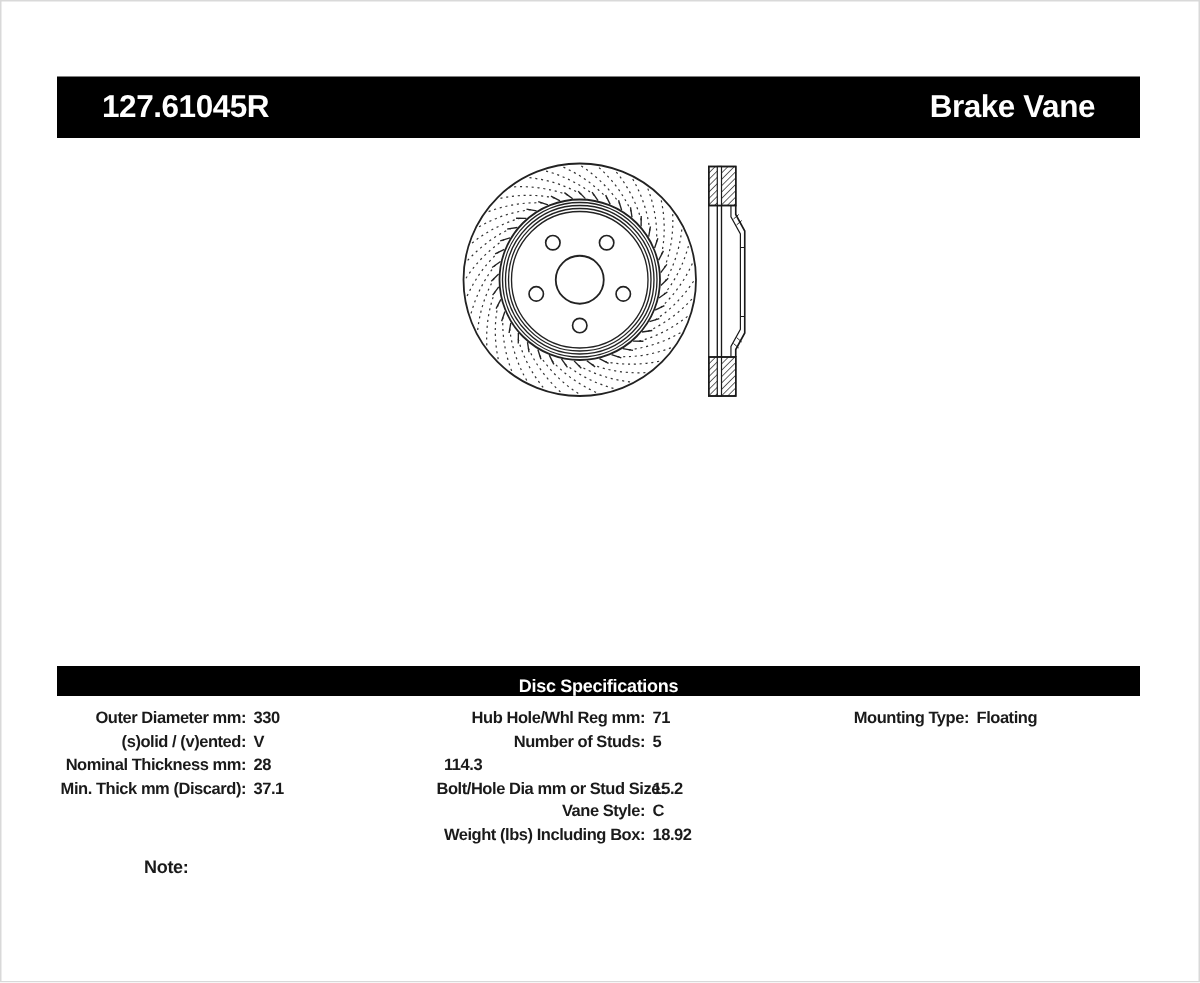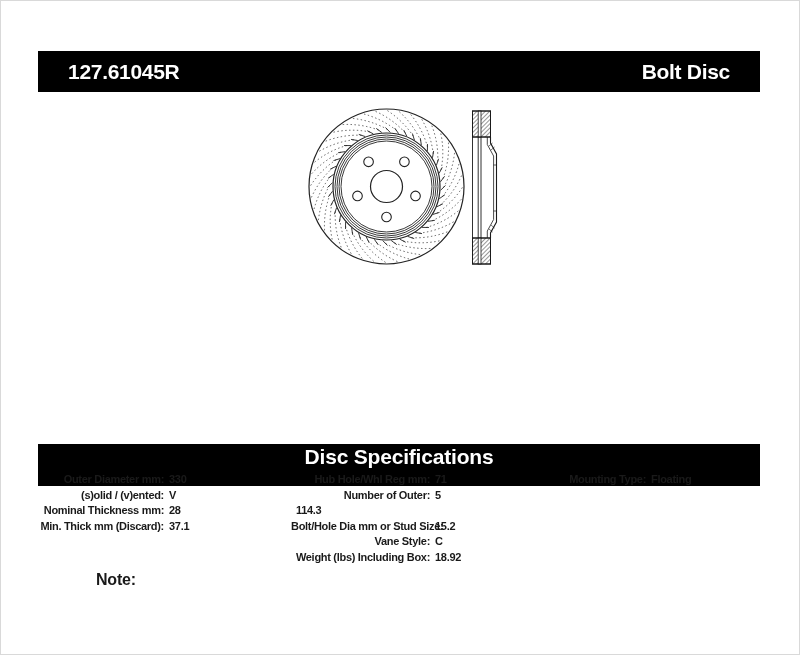--- a/index.html
+++ b/index.html
@@ -10,51 +10,51 @@
   }
   .bar{
     position:absolute;left:37px;width:722px;background:#000;color:#fff;
     box-sizing:border-box;font-weight:bold;
   }
   .header-bar{
     top:22px;height:41px;display:flex;justify-content:space-between;
     align-items:center;padding:0 30px;font-size:21px;letter-spacing:-0.3px;margin-top:28px;
   }
   .specs-bar{
-    top:443px;height:42px;text-align:center;line-height:26px;font-size:21px;
+    top:443px;height:20px;text-align:center;line-height:26px;font-size:12px;
     letter-spacing:-0.2px;
   }
   .diagram-svg{position:absolute;left:0;top:0;width:800px;height:655px;}
   .specs-columns{
     position:absolute;left:37px;top:471px;width:723px;display:flex;
     font-size:11px;font-weight:bold;letter-spacing:-0.3px;
   }
   .col{display:flex;flex-direction:column;}
   .col-left{width:253px;}
   .col-mid{width:270px;}
   .col-right{width:200px;}
   .spec-row{display:flex;height:15.5px;line-height:15.5px;white-space:nowrap;}
   .spec-label{text-align:right;flex:none;}
   .col-left  .spec-label{width:126px;}
   .col-mid   .spec-label{width:139px;}
   .col-right .spec-label{width:85px;}
   .spec-value{padding-left:5px;text-align:left;}
   .note{
-    position:absolute;left:95px;top:570px;font-size:16px;font-weight:bold;
+    position:absolute;left:95px;top:570px;font-size:12px;font-weight:bold;
     letter-spacing:-0.2px;
   }
 </style>
 </head>
 <body>
 
 <div class="page">
 
   <div class="bar header-bar">
     <span>127.61045R</span>
-    <span>Bolt Disc</span>
+    <span>Brake Vane</span>
   </div>
 
   <svg class="diagram-svg" viewBox="0 0 800 655">
     <defs>
       <pattern id="hatch" width="3" height="3" patternUnits="userSpaceOnUse" patternTransform="rotate(45)">
         <line x1="0" y1="0" x2="0" y2="3" stroke="#1a1a1a" stroke-width="0.9"></line>
       </pattern>
     </defs>
 
     <g fill="none" stroke="#222">
@@ -208,21 +208,21 @@
         <span class="spec-value">37.1</span>
       </div>
     </div>
 
     <div class="col col-mid">
       <div class="spec-row">
         <span class="spec-label">Hub Hole/Whl Reg mm:</span>
         <span class="spec-value">71</span>
       </div>
       <div class="spec-row">
-        <span class="spec-label">Number of Outer:</span>
+        <span class="spec-label">Number of Studs:</span>
         <span class="spec-value">5</span>
       </div>
       <div class="spec-row">
         <span class="spec-value">114.3</span>
       </div>
       <div class="spec-row">
         <span class="spec-label">Bolt/Hole Dia mm or Stud Size:</span>
         <span class="spec-value">15.2</span>
       </div>
       <div class="spec-row">

